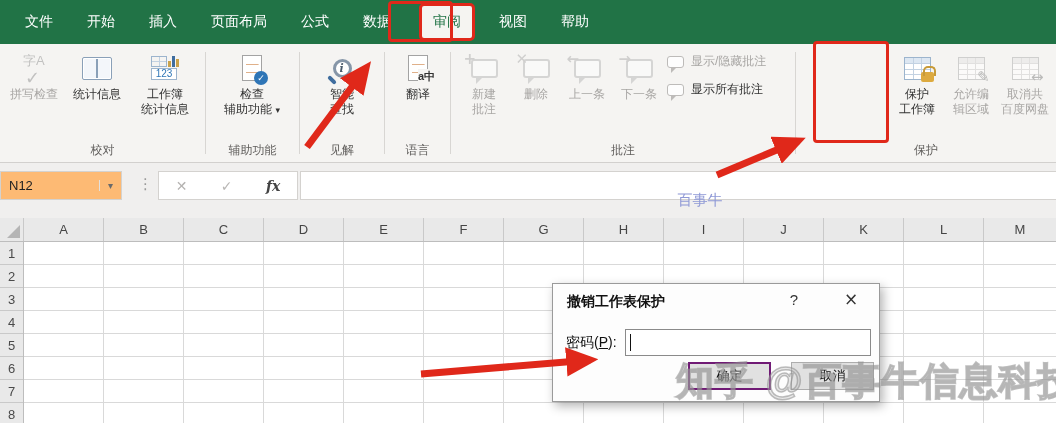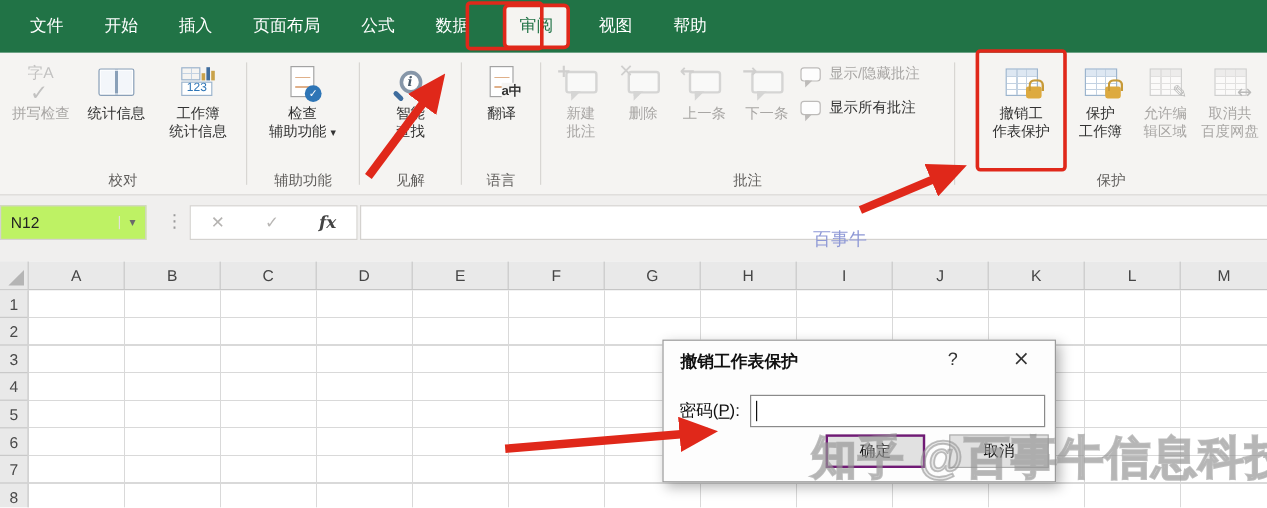--- a/index.html
+++ b/index.html
@@ -121,21 +121,21 @@
   .spellzi .chk { position:absolute; bottom:-4px; left:4px; font-size:18px; font-weight:bold; font-family:"DejaVu Sans", sans-serif; }
 
   .caret-sm { font-size:9px; font-family:"DejaVu Sans", sans-serif; }
 
   
   .fbar {
     position:absolute; left:0; top:163px; width:1056px; height:55px;
     background:#f0efee;
   }
   .namebox {
-    position:absolute; left:0; top:8px; width:122px; height:29px; background:#bef264;
+    position:absolute; left:0; top:8px; width:122px; height:29px; background:#fdba74;
     border:1px solid #d4d2cf; display:flex; align-items:center; font-size:13px; color:#222;
   }
   .namebox .val { padding-left:8px; flex:1; }
   .namebox .nb-caret { width:22px; text-align:center; color:#6a6a6a; font-size:10px; border-left:1px solid #e2e0dd; font-family:"DejaVu Sans", sans-serif; }
   .fdots { position:absolute; left:138px; top:12px; color:#9a9a9a; font-size:15px; font-family:"DejaVu Sans", sans-serif; letter-spacing:0; }
   .fxbox {
     position:absolute; left:158px; top:8px; width:140px; height:29px; background:#fff;
     border:1px solid #d4d2cf; display:flex; align-items:center; justify-content:space-around;
     color:#b5b3b1; font-size:14px;
   }
@@ -357,29 +357,20 @@
     </div>
     <div class="rbtn" style="left:216px; top:38px; flex-direction:row; gap:7px; align-items:center;">
       <span class="bubble small"></span>
       <span>显示所有批注</span>
     </div>
     <div class="glabel">批注</div>
   </div>
   <div class="gsep" style="left:795px;"></div>
 
   <div class="rgroup" style="left:796px;width:260px;">
-    <div class="rbtn" style="left:24px;width:62px;">
-      <span class="ric">
-        <span class="sheet">
-            <span class="lock"></span>
-          </span>
-      </span>
-      <span>撤销工</span>
-      <span>作表保护</span>
-    </div>
     <div class="rbtn" style="left:96px;width:50px;">
       <span class="ric">
         <span class="sheet">
             <span class="lock"></span>
           </span>
       </span>
       <span>保护</span>
       <span>工作簿</span>
     </div>
     <div class="rbtn disabled" style="left:148px;width:54px;">

